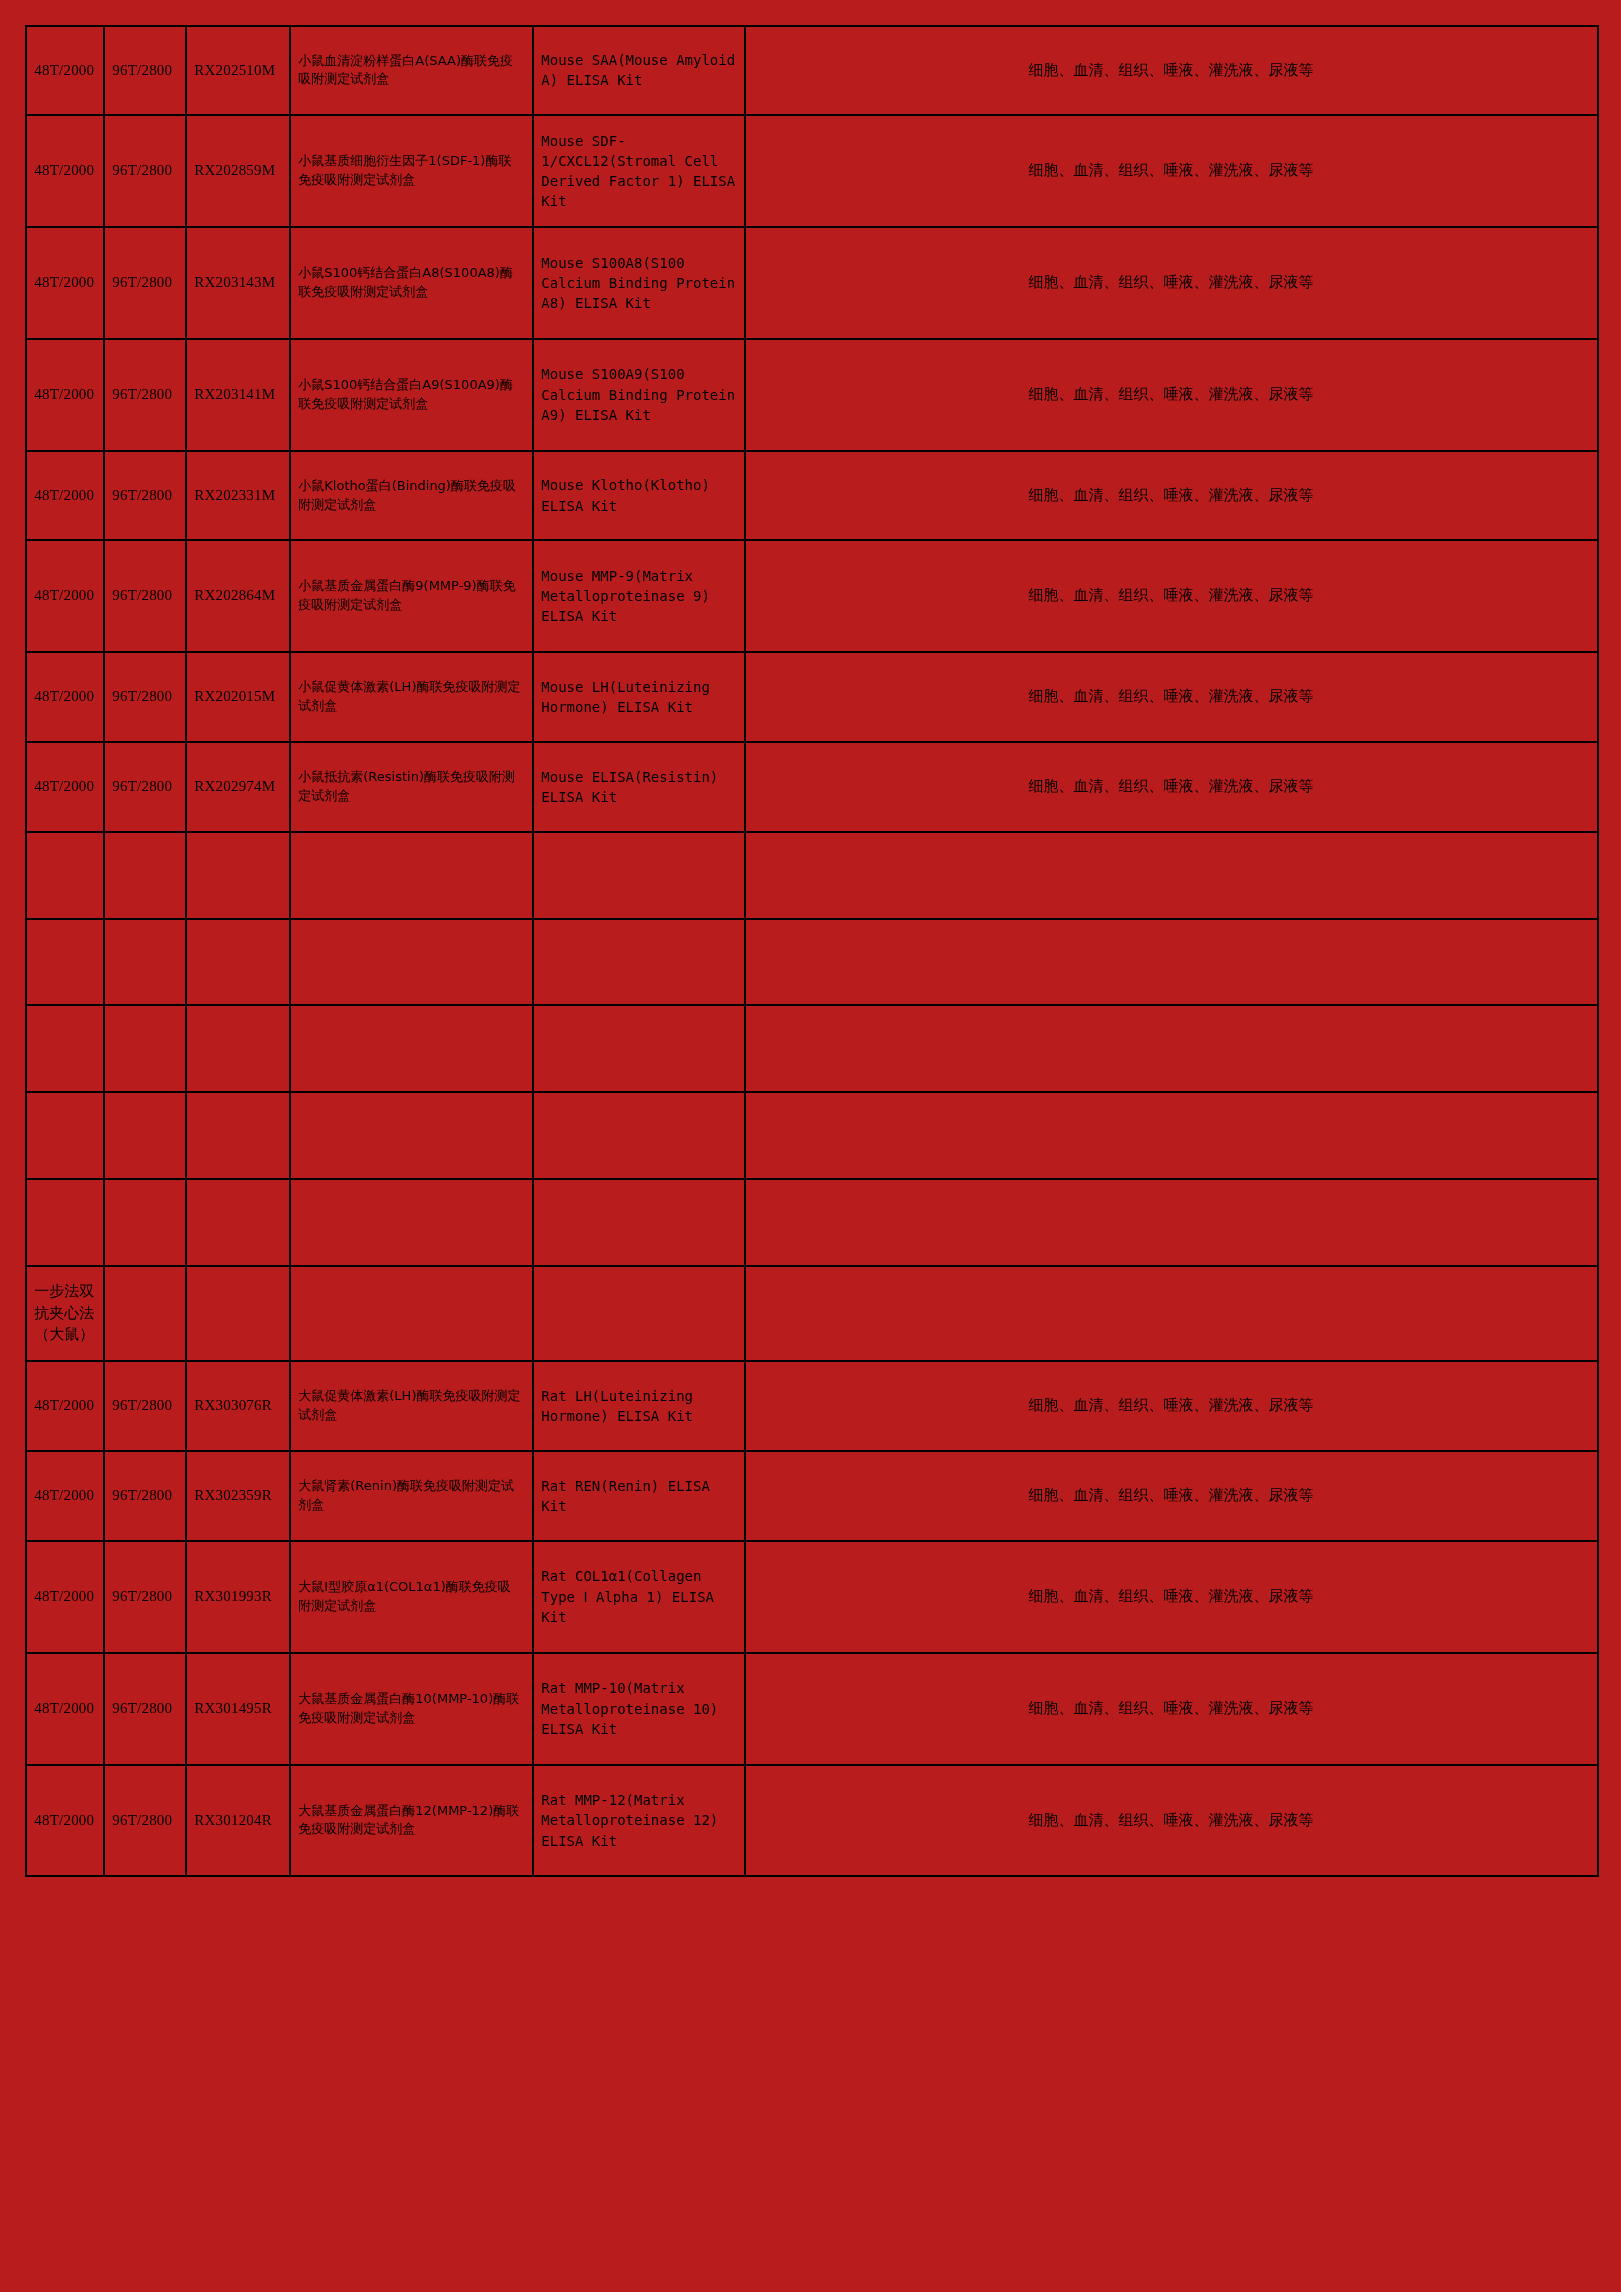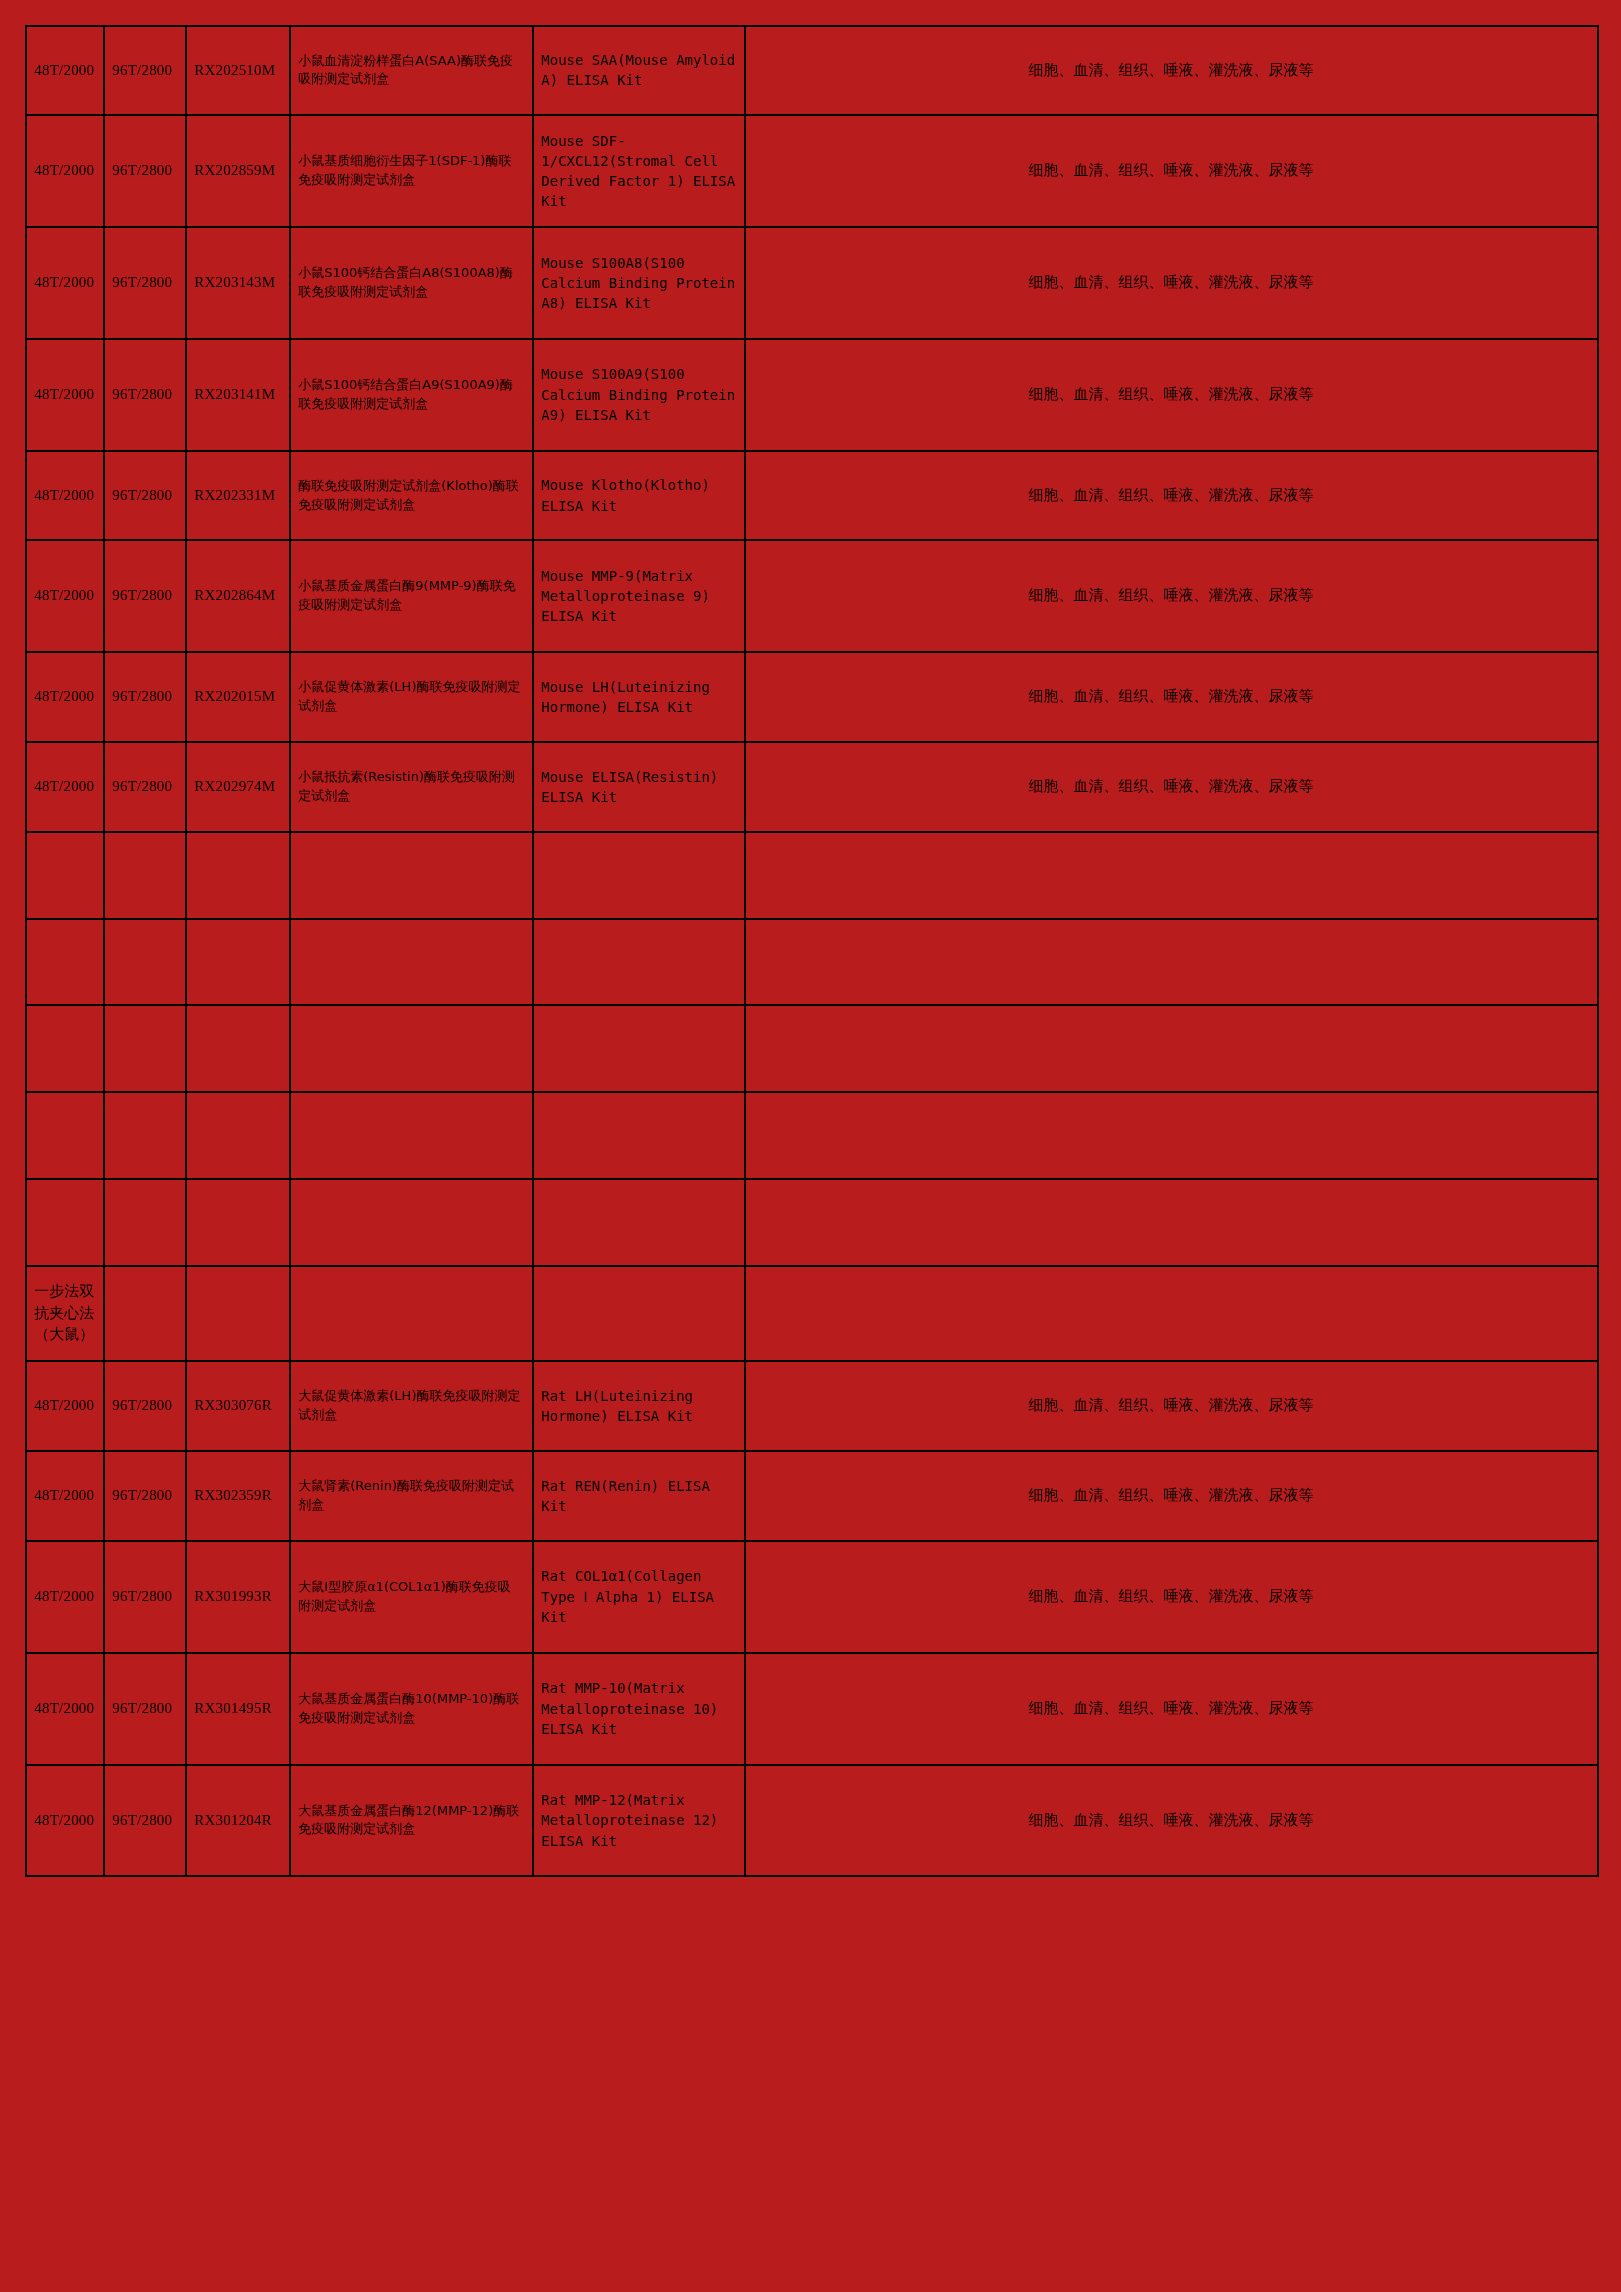--- a/index.html
+++ b/index.html
@@ -125,21 +125,21 @@
           <td class="cell-spec">96T/2800</td>
           <td class="cell-cat">RX203141M</td>
           <td class="cell-cn">小鼠S100钙结合蛋白A9(S100A9)酶联免疫吸附测定试剂盒</td>
           <td class="cell-en">Mouse S100A9(S100 Calcium Binding Protein A9) ELISA Kit</td>
           <td class="cell-sample">细胞、血清、组织、唾液、灌洗液、尿液等</td>
         </tr>
         <tr class="row-kit">
           <td class="cell-spec">48T/2000</td>
           <td class="cell-spec">96T/2800</td>
           <td class="cell-cat">RX202331M</td>
-          <td class="cell-cn">酶联免疫吸附测定试剂盒(Klotho)酶联免疫吸附测定试剂盒</td>
+          <td class="cell-cn">小鼠Klotho蛋白(Binding)酶联免疫吸附测定试剂盒</td>
           <td class="cell-en">Mouse Klotho(Klotho) ELISA Kit</td>
           <td class="cell-sample">细胞、血清、组织、唾液、灌洗液、尿液等</td>
         </tr>
         <tr class="row-kit row-kit-tall">
           <td class="cell-spec">48T/2000</td>
           <td class="cell-spec">96T/2800</td>
           <td class="cell-cat">RX202864M</td>
           <td class="cell-cn">小鼠基质金属蛋白酶9(MMP-9)酶联免疫吸附测定试剂盒</td>
           <td class="cell-en">Mouse MMP-9(Matrix Metalloproteinase 9) ELISA Kit</td>
           <td class="cell-sample">细胞、血清、组织、唾液、灌洗液、尿液等</td>

